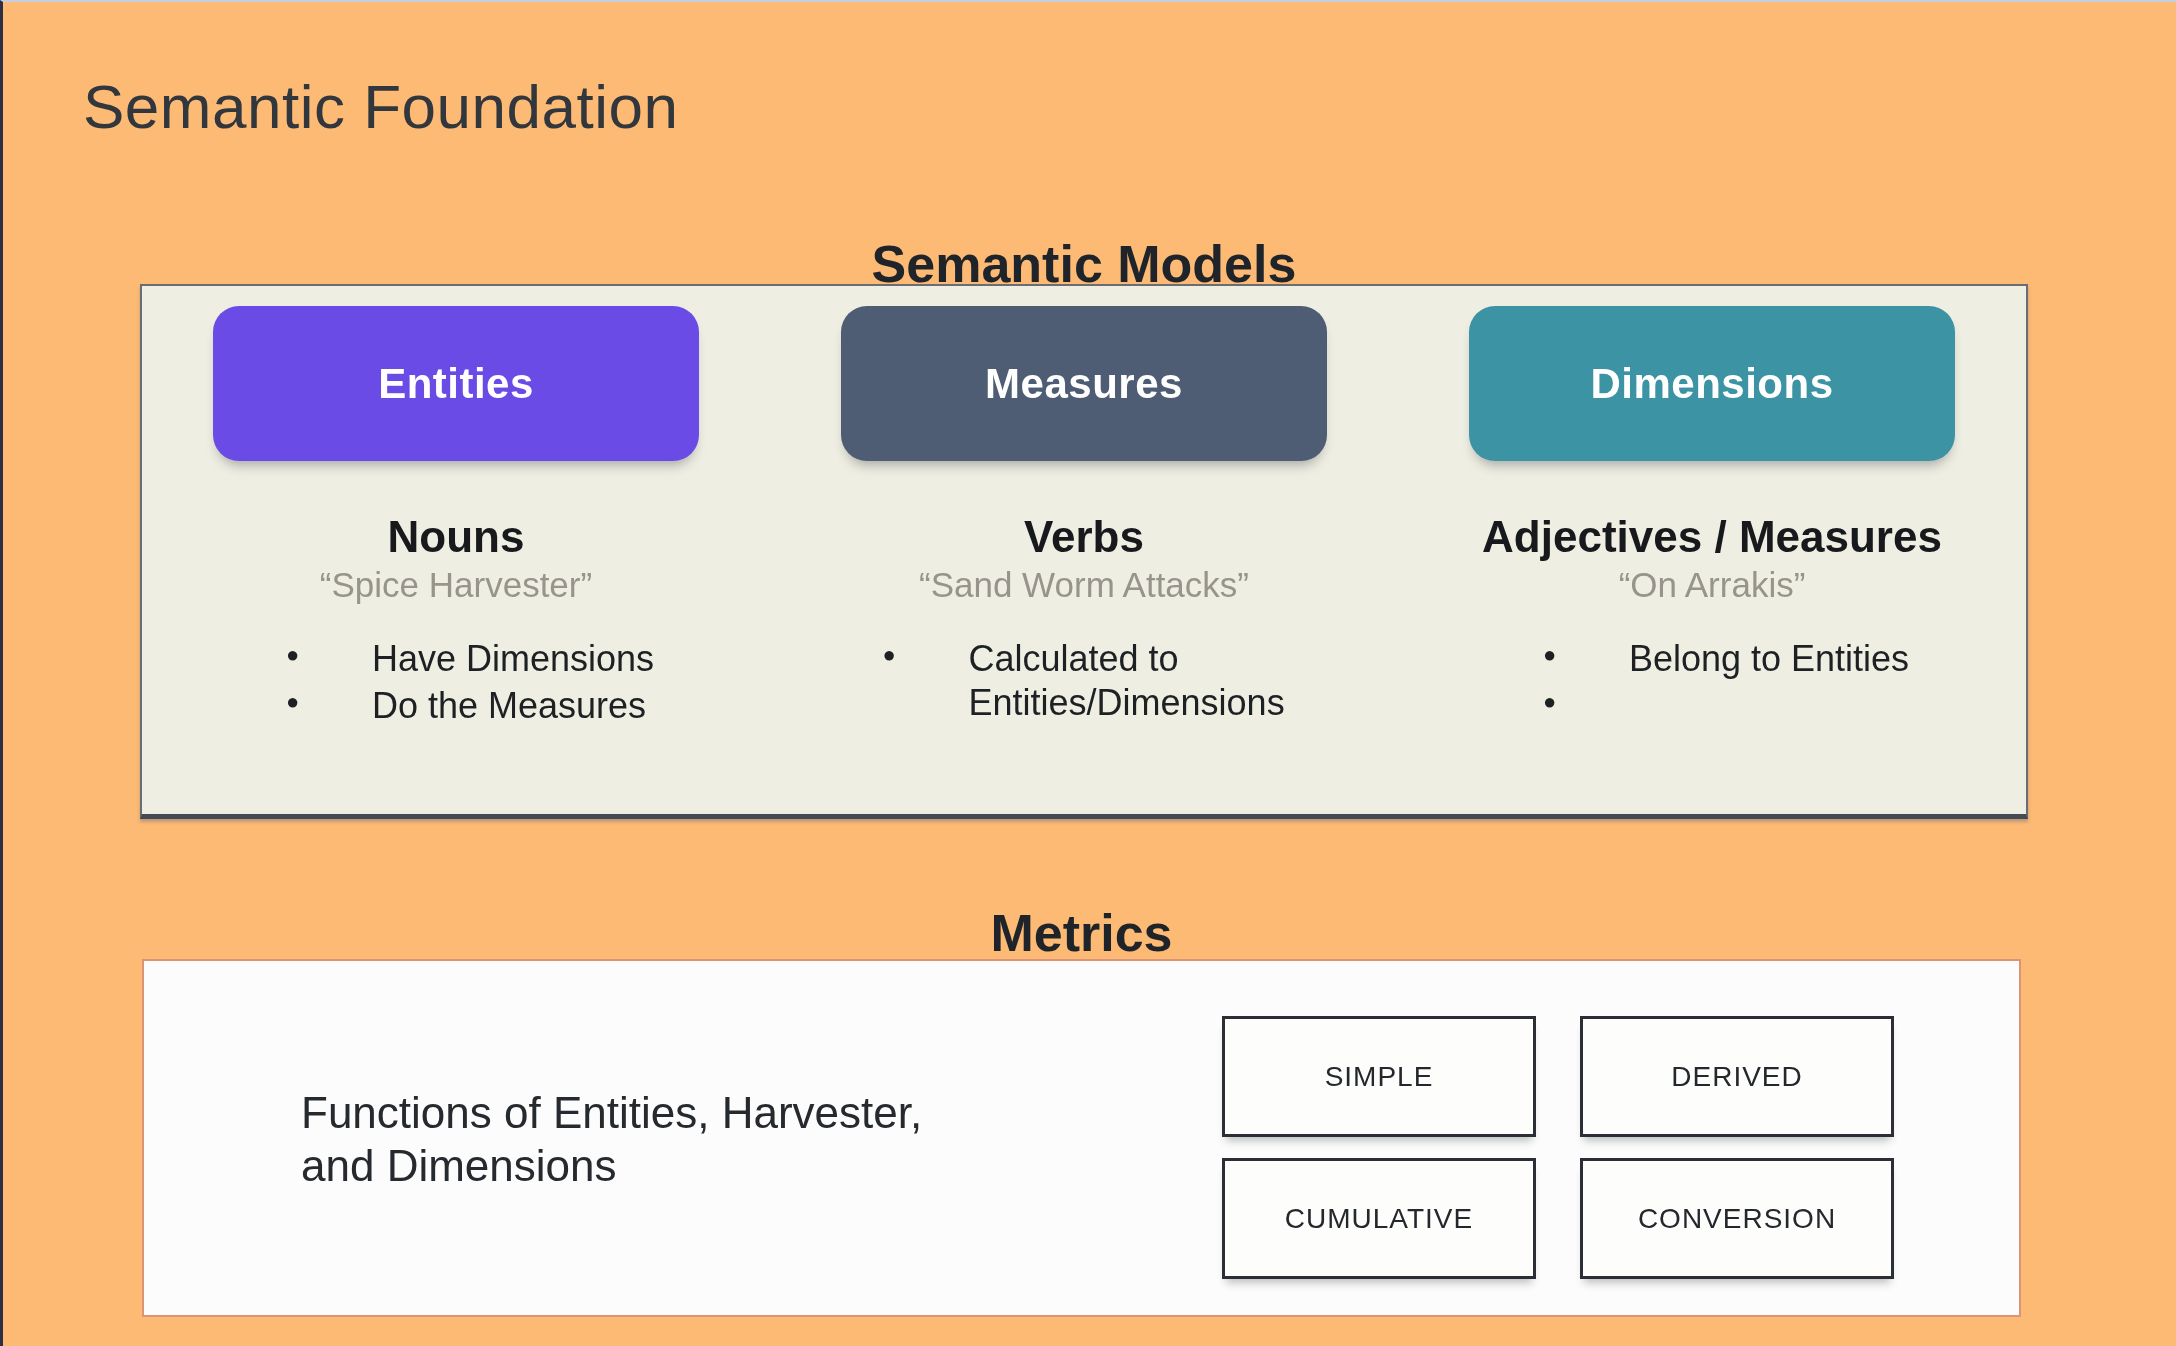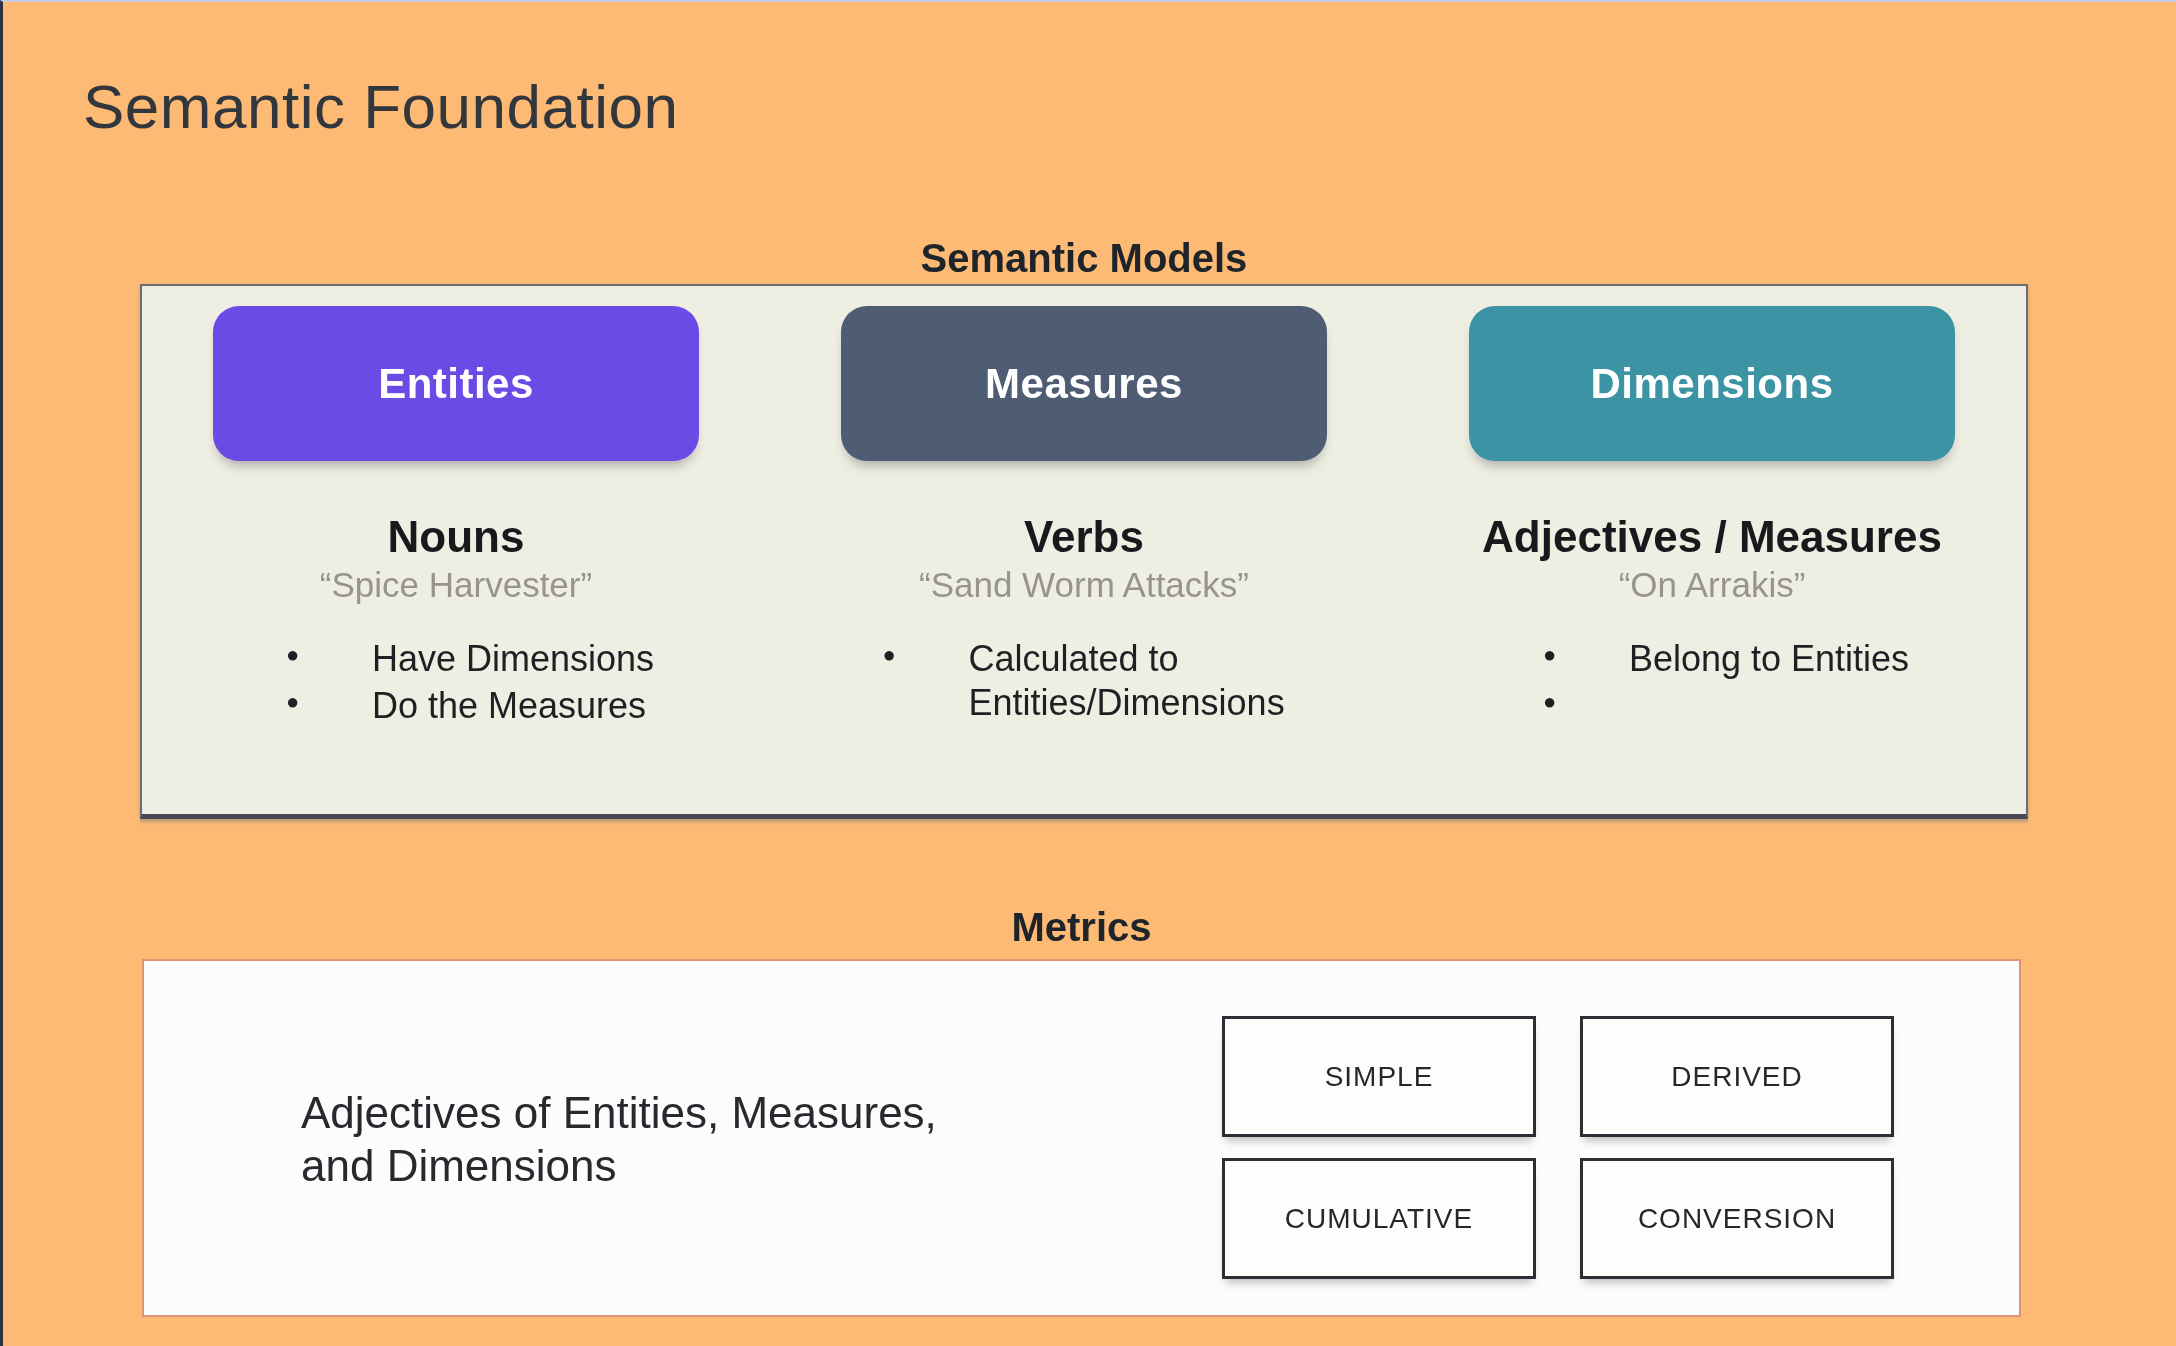--- a/index.html
+++ b/index.html
@@ -24,21 +24,21 @@
     font-size: 62px;
     font-weight: 400;
     color: #32373d;
     line-height: 1;
     letter-spacing: 0.5px;
   }
 
   .section-heading {
     position: absolute;
     text-align: center;
-    font-size: 40px;
+    font-size: 52px;
     font-weight: 700;
     color: #1f242a;
     line-height: 1;
   }
   .models-heading { left: 137px; width: 1888px; top: 236px; }
   .metrics-heading { left: 139px; width: 1879px; top: 905px; }
 
   
   .models-panel {
     position: absolute;
@@ -192,21 +192,21 @@
         <li><span class="dot">●</span><span>Belong to Entities</span></li>
         <li><span class="dot">●</span></li>
       </ul>
     </div>
 
   </div>
 
   <div class="section-heading metrics-heading">Metrics</div>
 
   <div class="metrics-panel" style="border-color: rgb(222, 146, 119);">
-    <div class="metrics-description">Adjectives of Entities, Measures,
+    <div class="metrics-description">Functions of Entities, Harvester,
 and Dimensions</div>
     <div class="metric-grid">
       <div class="metric-card">SIMPLE</div>
       <div class="metric-card">DERIVED</div>
       <div class="metric-card">CUMULATIVE</div>
       <div class="metric-card">CONVERSION</div>
     </div>
   </div>
 
 </div>

